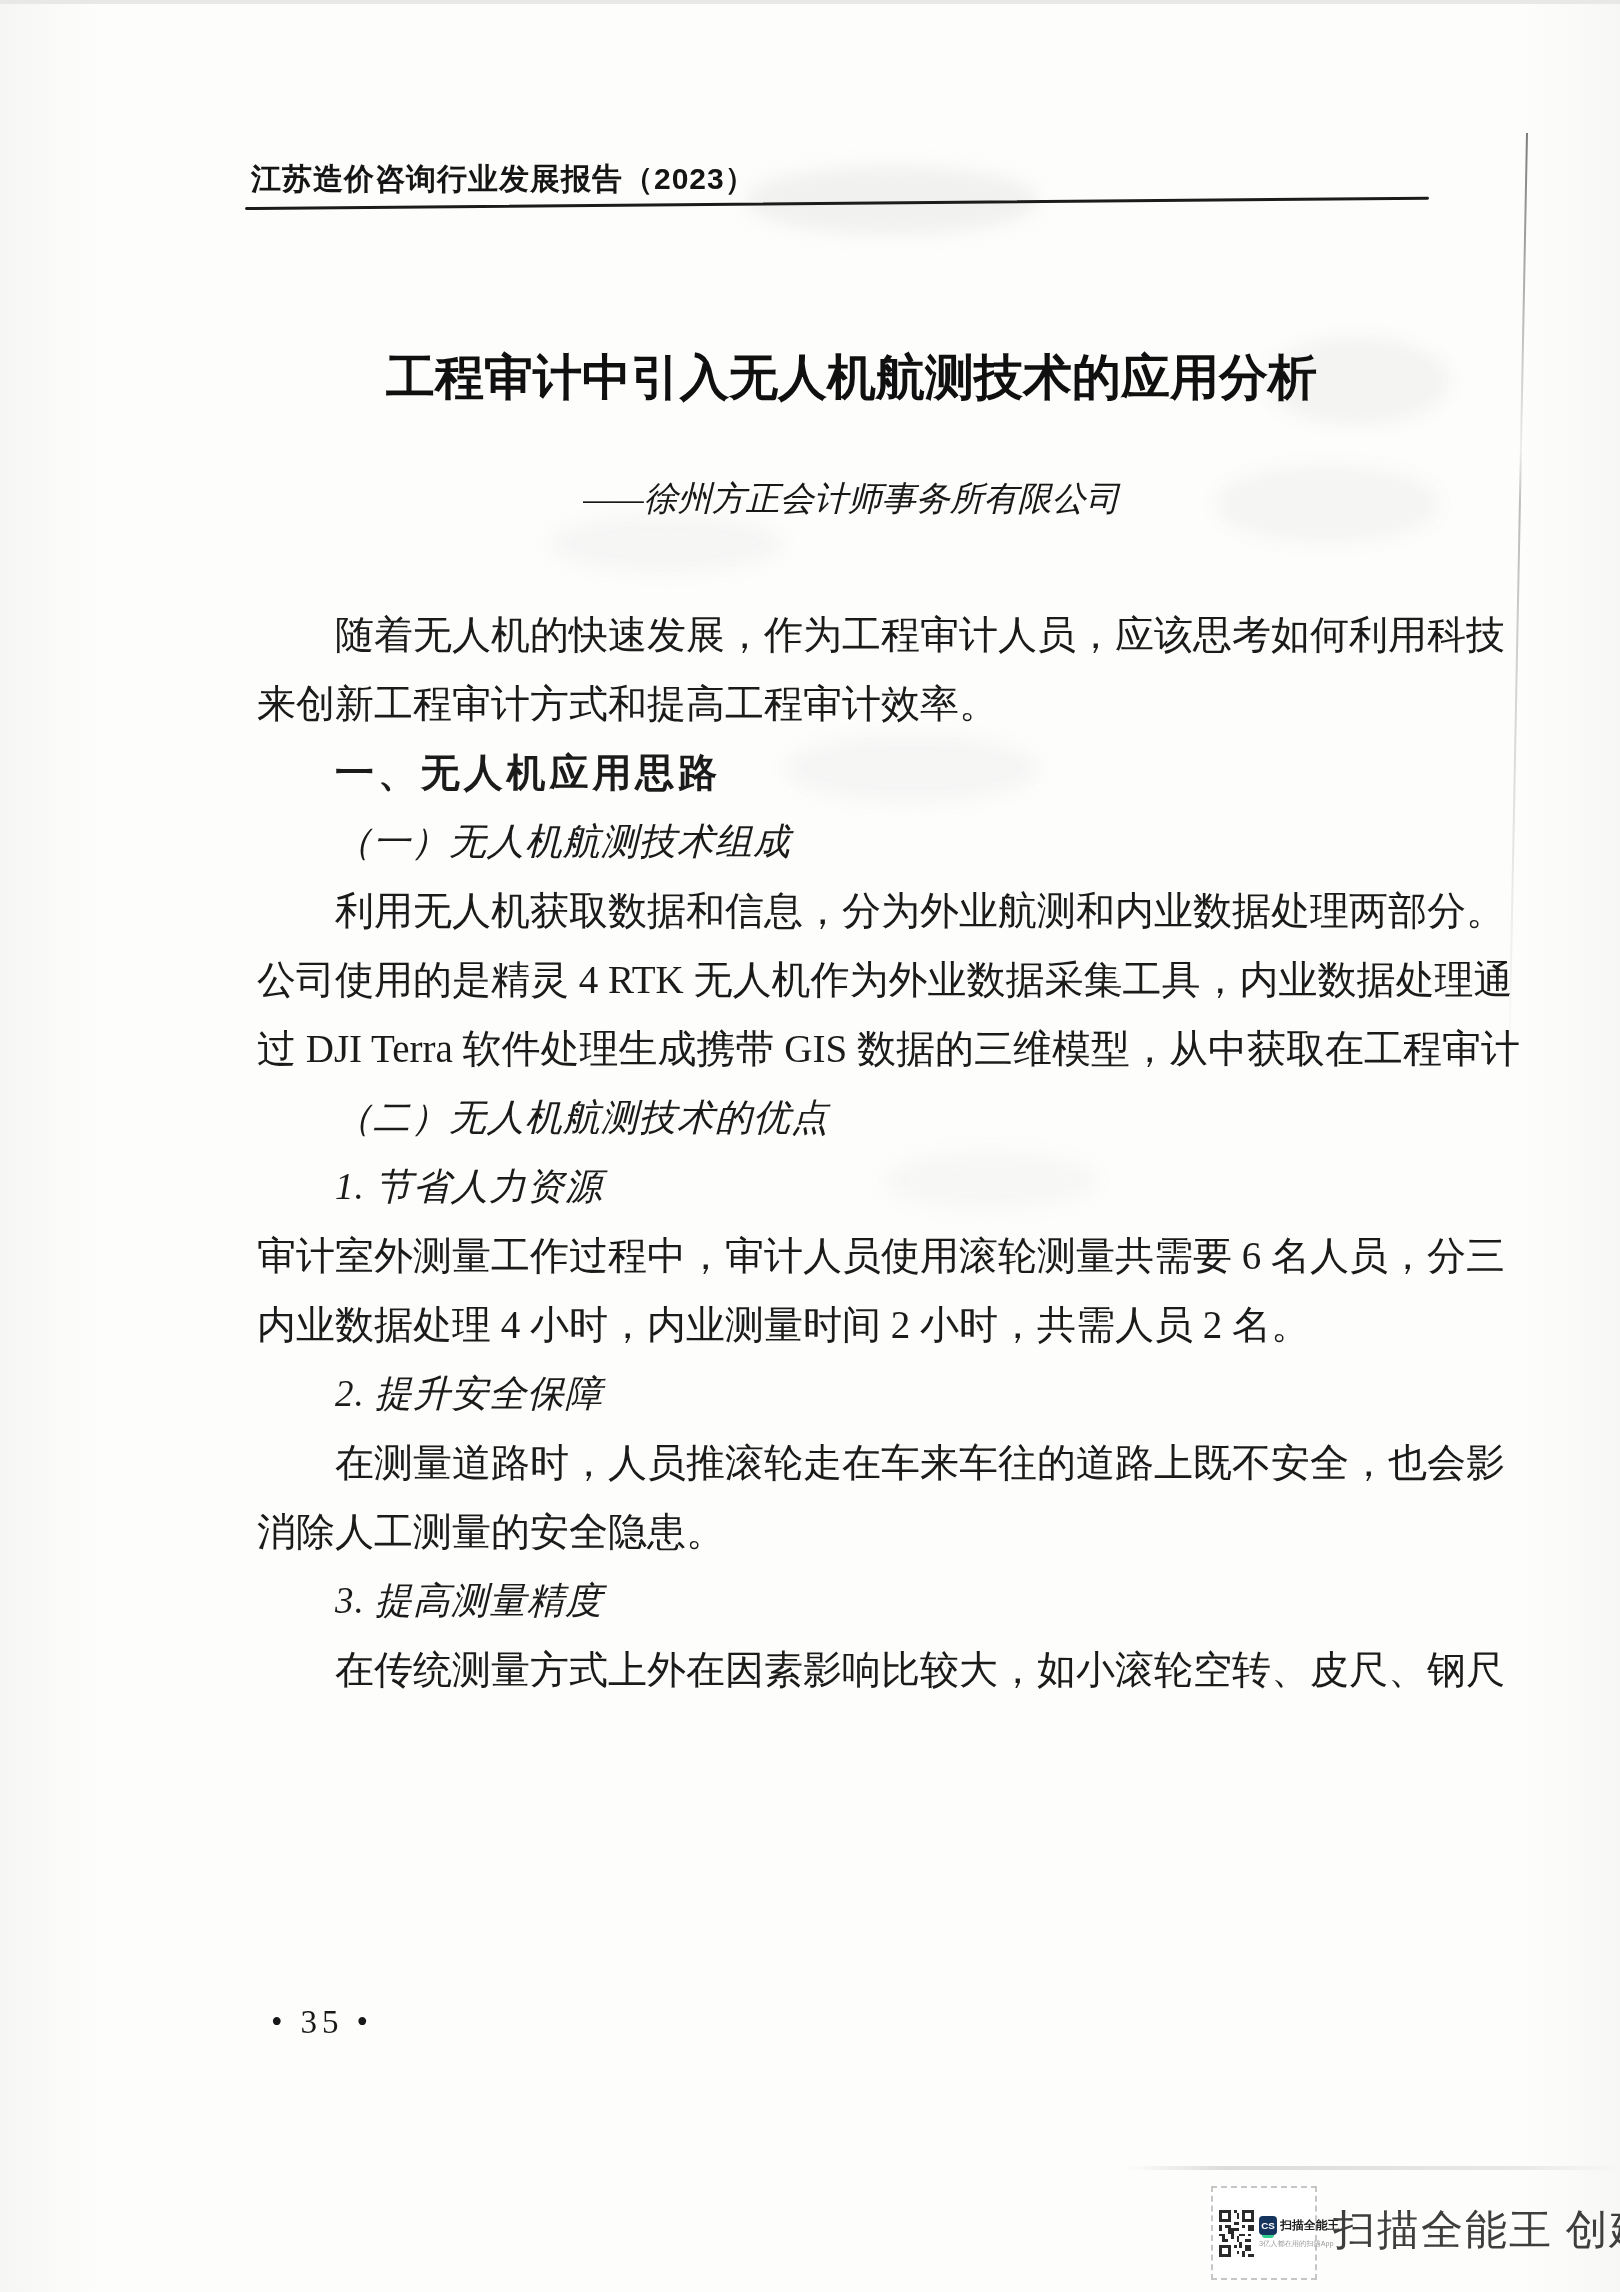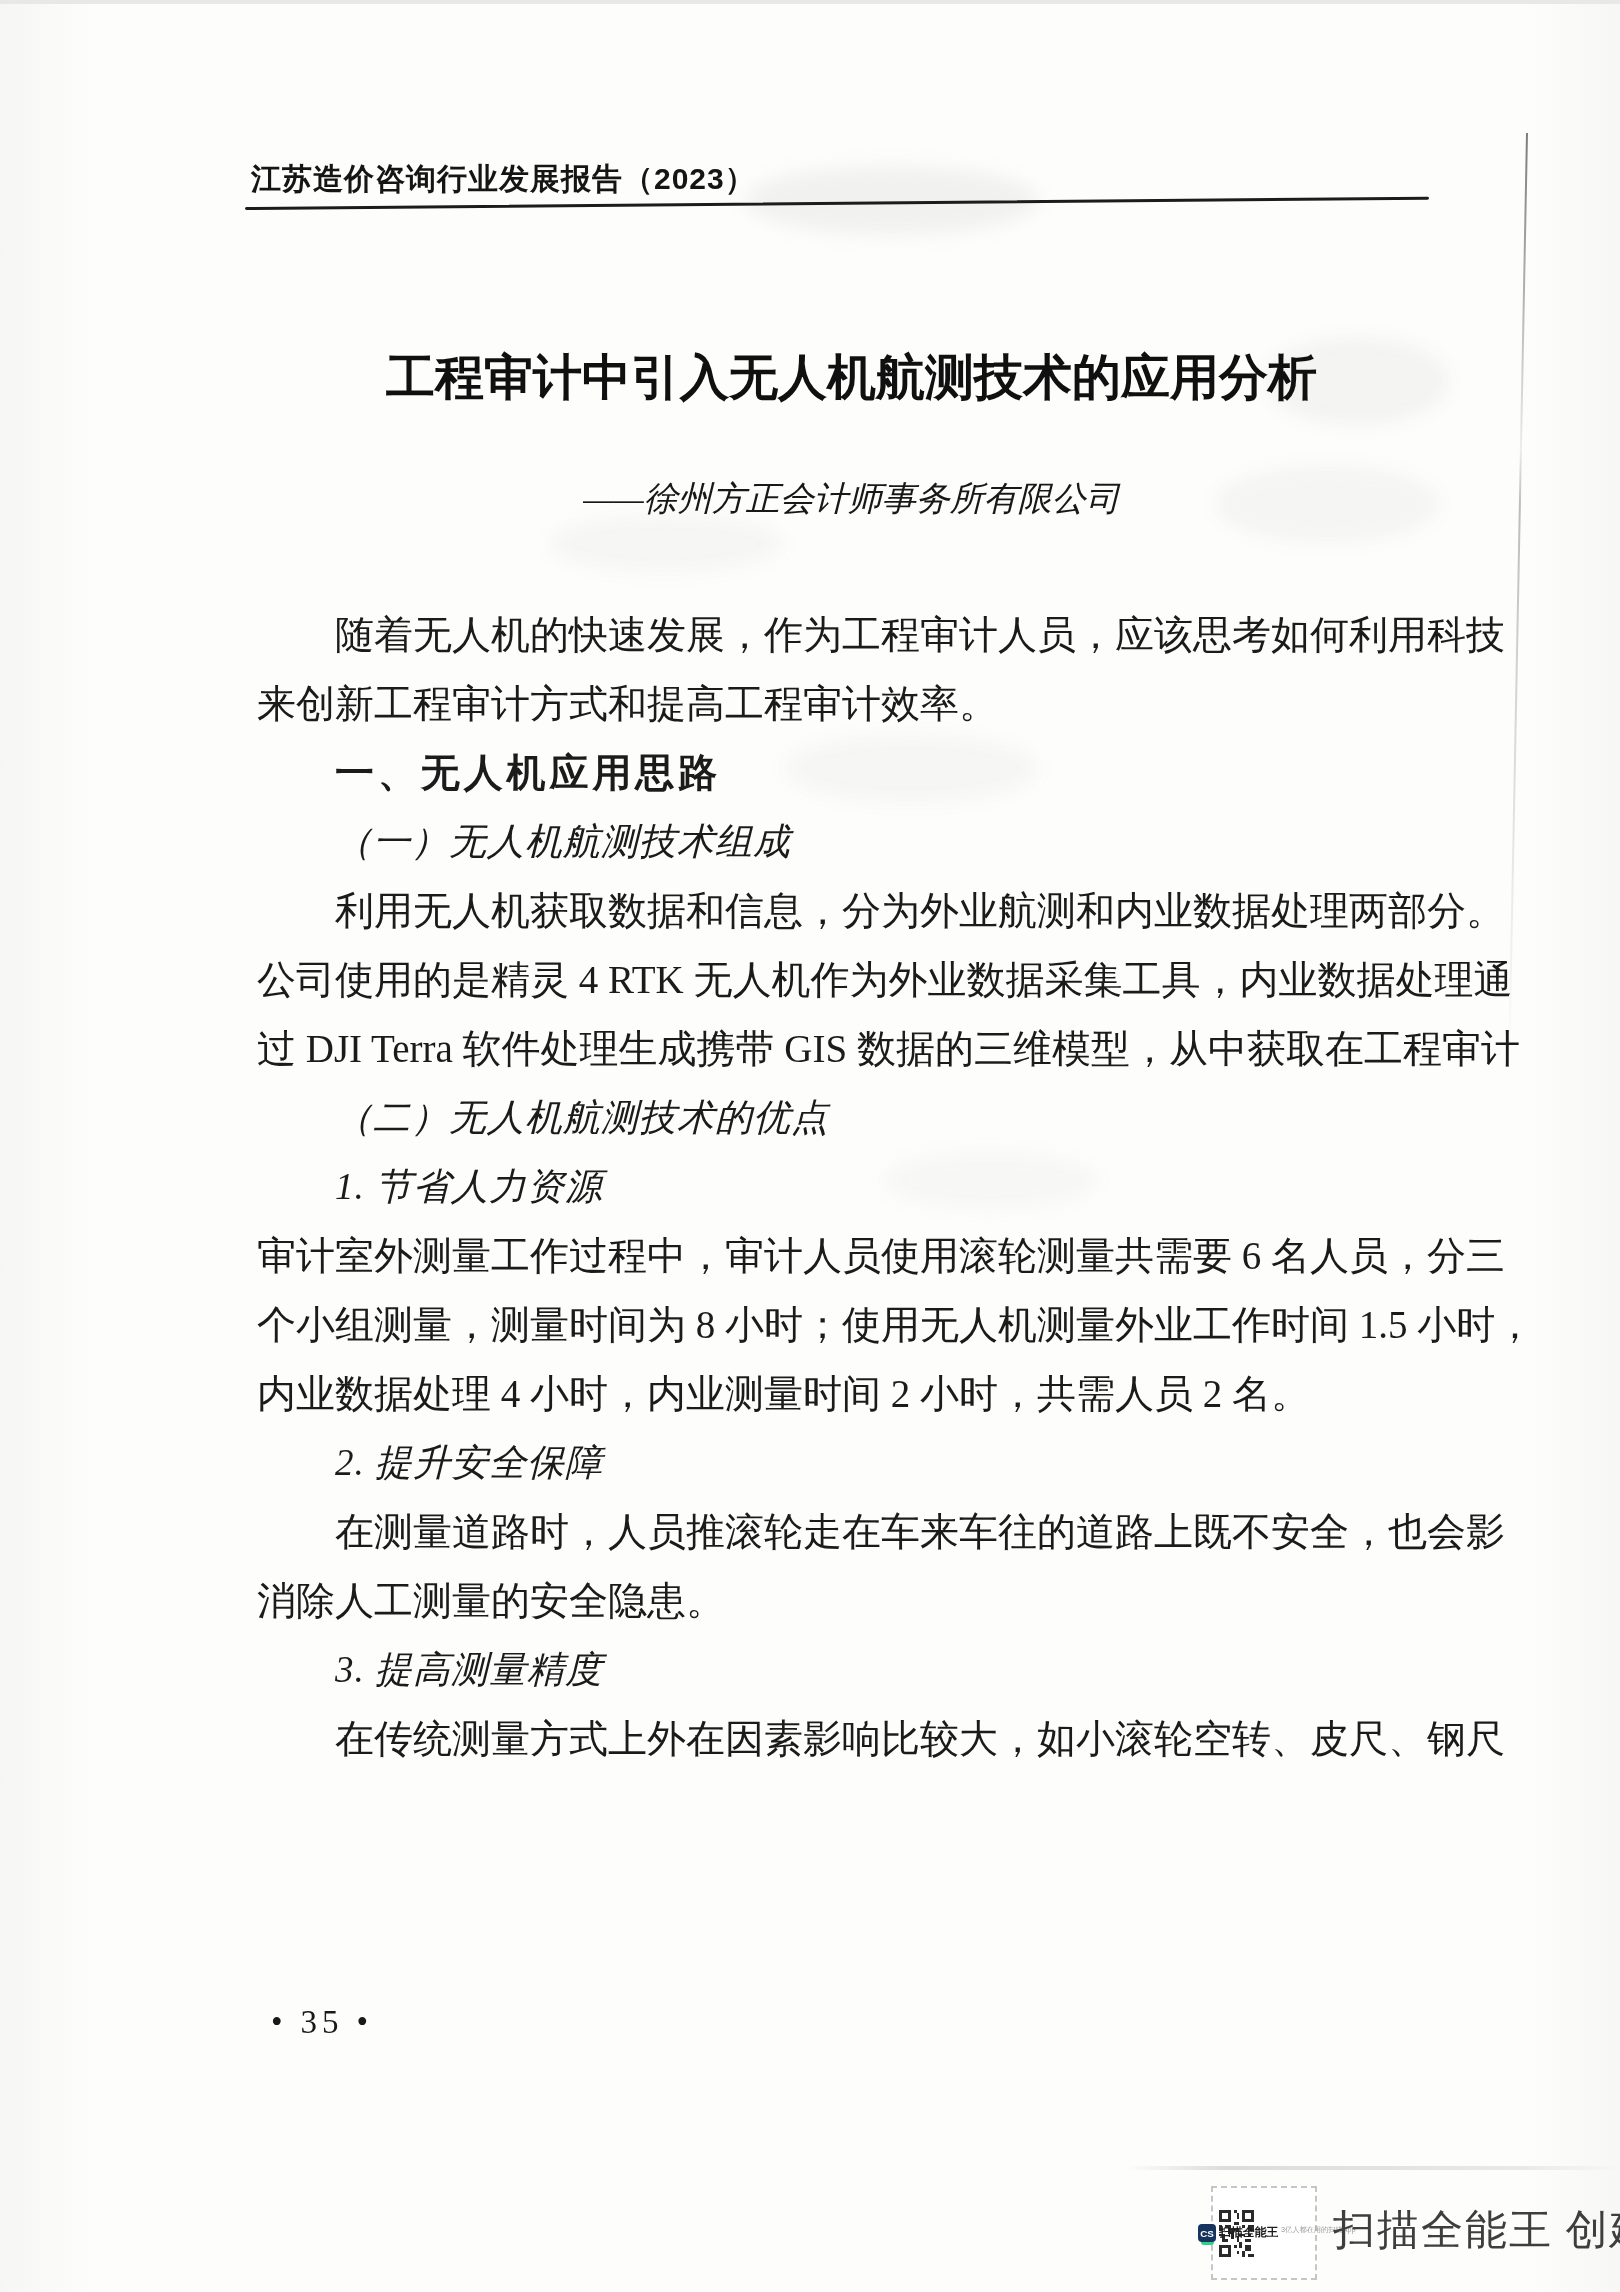--- a/index.html
+++ b/index.html
@@ -64,21 +64,21 @@
     position:absolute;left:1127px;top:2162px;width:493px;height:3.9px;
     background:linear-gradient(90deg,rgba(190,190,190,0),rgba(180,180,180,.45) 20%,rgba(195,195,195,.35) 80%,rgba(210,210,210,0));
   }
   
   .wm-badge{
     position:absolute;left:1211px;top:2182px;width:106px;height:94px;
     border:2px dashed #c6c6c6;background:#ffffff;box-sizing:border-box;
     display:flex;align-items:center;gap:4.9px;padding:5.9px 3.9px 5.9px 5.9px;
   }
   .wm-qr{width:35px;height:49px;flex:0 0 auto;}
-  .wm-right{display:flex;flex-direction:row;justify-content:center;gap:2.9px;min-width:0;}
+  .wm-right{display:flex;flex-direction:column;justify-content:center;gap:2.9px;min-width:0;}
   .wm-row{display:flex;align-items:center;gap:2.9px;}
   .cs-icon{
     position:relative;width:18.6px;height:18.6px;border-radius:3.9px;background:#16355e;
     color:#fff;font-family:"Liberation Sans",sans-serif;font-weight:700;font-size:9.8px;
     display:flex;align-items:center;justify-content:center;flex:0 0 auto;
   }
   .cs-icon::after{
     content:"";position:absolute;left:2.9px;right:2.9px;bottom:-2.9px;height:2.9px;
     background:#2fcf8f;border-radius:0 0 2.9px 2.9px;
   }
@@ -112,21 +112,20 @@
     <div class="ln ind">随着无人机的快速发展，作为工程审计人员，应该思考如何利用科技</div>
     <div class="ln">来创新工程审计方式和提高工程审计效率。</div>
     <div class="ln ind h1">一、无人机应用思路</div>
     <div class="ln ind kai">（一）无人机航测技术组成</div>
     <div class="ln ind">利用无人机获取数据和信息，分为外业航测和内业数据处理两部分。</div>
     <div class="ln">公司使用的是精灵 4 RTK 无人机作为外业数据采集工具，内业数据处理通</div>
     <div class="ln">过 DJI Terra 软件处理生成携带 GIS 数据的三维模型，从中获取在工程审计</div>
     <div class="ln ind kai">（二）无人机航测技术的优点</div>
     <div class="ln ind kai">1. 节省人力资源</div>
     <div class="ln">审计室外测量工作过程中，审计人员使用滚轮测量共需要 6 名人员，分三</div>
-    <div class="ln">个小组测量，测量时间为 8 小时；使用无人机测量外业工作时间 1.5 小时，</div>
     <div class="ln">内业数据处理 4 小时，内业测量时间 2 小时，共需人员 2 名。</div>
     <div class="ln ind kai">2. 提升安全保障</div>
     <div class="ln ind">在测量道路时，人员推滚轮走在车来车往的道路上既不安全，也会影</div>
     <div class="ln">消除人工测量的安全隐患。</div>
     <div class="ln ind kai">3. 提高测量精度</div>
     <div class="ln ind">在传统测量方式上外在因素影响比较大，如小滚轮空转、皮尺、钢尺</div>
   </div>
 
   <div class="page-number">• 35 •</div>
 

